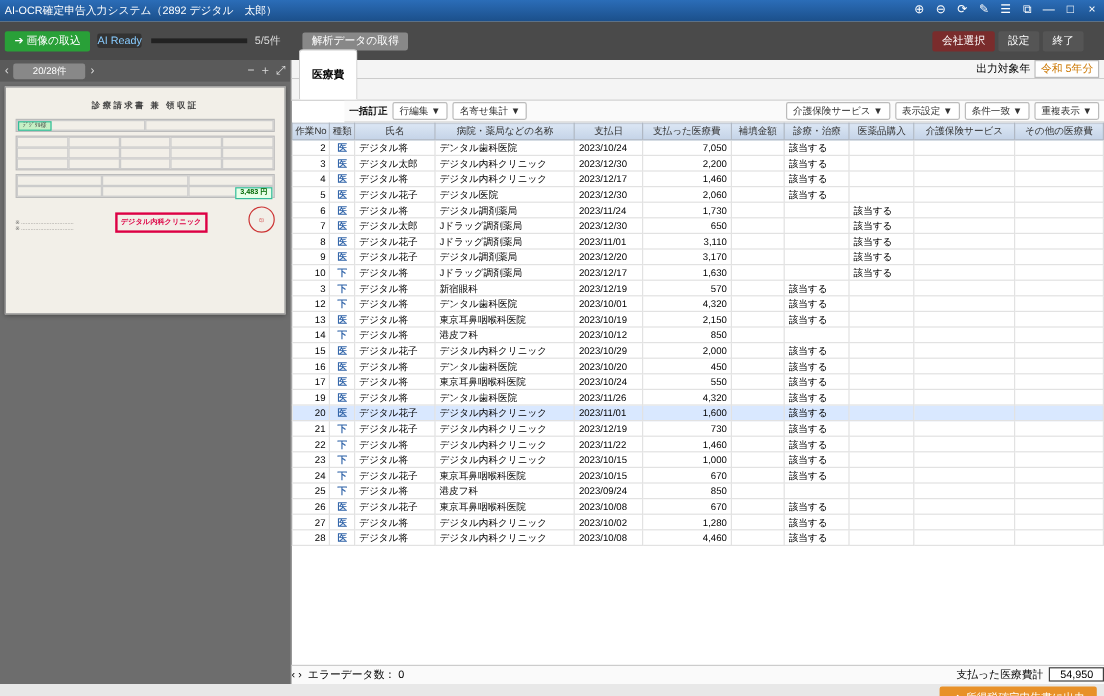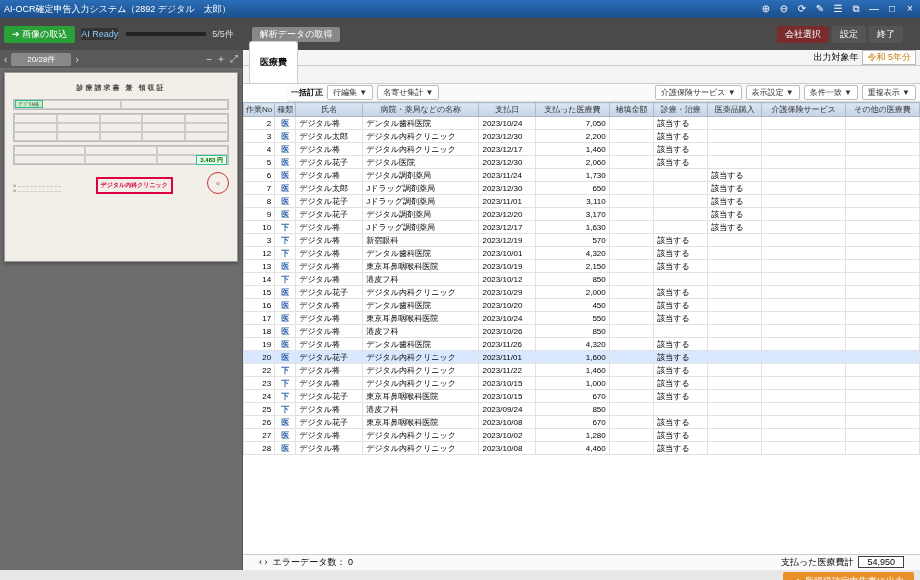--- a/index.html
+++ b/index.html
@@ -40,21 +40,21 @@
   .dd-btn { border:1px solid #bbb; background:#fff; padding:1px 5px; border-radius:2px; color:#333; }
   .subtool-right { margin-left:auto; display:flex; gap:4px; }
   .table-wrap { flex:1; overflow:auto; }
   table { border-collapse:collapse; width:100%; font-size:8px; }
   th { background:linear-gradient(#dbe6f4,#c4d3e7); border:1px solid #b0b8c4; padding:1px 2px; color:#333; font-weight:normal; white-space:nowrap; height:14px; }
   td { border:1px solid #e2e2e2; padding:0 3px; height:13px; white-space:nowrap; }
   tr.sel td { background:#d9e8ff; }
   .c-idx { width:24px; text-align:right; }
   .c-kind { width:16px; text-align:center; color:#36a; font-weight:bold; }
   .num { text-align:right; }
-  .bottom-bar { height:16px; background:#fafafa; border-top:1px solid #ccc; display:flex; align-items:center; font-size:9px; padding:0 16px; justify-content:space-between; }
+  .bottom-bar { height:16px; background:#fafafa; border-top:1px solid #ccc; display:flex; align-items:center; font-size:9px; padding:0 0; justify-content:space-between; }
   .sum-box { border:1px solid #404040; padding:0 8px; background:#fff; }
   .foot-strip { height:22px; background:#e8e8e8; display:flex; align-items:center; justify-content:flex-end; padding:0 6px; }
   .orange-btn2 { background:#e89128; color:#fff; font-size:9px; padding:3px 10px; border-radius:2px; display:flex; align-items:center; gap:4px;}
 </style>
 </head>
 <body>
 
 <div class="titlebar">
   <span>AI-OCR確定申告入力システム（2892 デジタル　太郎）</span>
   <div class="titlebar-icons">
@@ -385,52 +385,52 @@
               <td>東京耳鼻咽喉科医院</td>
               <td>2023/10/24</td>
               <td class="num">550</td>
               <td class="num"></td>
               <td>該当する</td>
               <td></td>
               <td></td>
               <td></td>
             </tr>
             <tr>
-              <td class="c-idx">18</td>
-              <td class="c-kind">医</td>
-              <td>デジタル将</td>
-              <td>港皮フ科</td>
-              <td>2023/10/26</td>
-              <td class="num">850</td>
-              <td class="num"></td>
-              <td></td>
-              <td></td>
-              <td></td>
-              <td></td>
-            </tr>
-            <tr>
               <td class="c-idx">19</td>
               <td class="c-kind">医</td>
               <td>デジタル将</td>
               <td>デンタル歯科医院</td>
               <td>2023/11/26</td>
               <td class="num">4,320</td>
               <td class="num"></td>
               <td>該当する</td>
               <td></td>
               <td></td>
               <td></td>
             </tr>
             <tr class="sel">
               <td class="c-idx">20</td>
               <td class="c-kind">医</td>
               <td>デジタル花子</td>
               <td>デジタル内科クリニック</td>
               <td>2023/11/01</td>
               <td class="num">1,600</td>
+              <td class="num"></td>
+              <td>該当する</td>
+              <td></td>
+              <td></td>
+              <td></td>
+            </tr>
+            <tr>
+              <td class="c-idx">21</td>
+              <td class="c-kind">下</td>
+              <td>デジタル花子</td>
+              <td>デジタル内科クリニック</td>
+              <td>2023/12/19</td>
+              <td class="num">730</td>
               <td class="num"></td>
               <td>該当する</td>
               <td></td>
               <td></td>
               <td></td>
             </tr>
             <tr>
               <td class="c-idx">22</td>
               <td class="c-kind">下</td>
               <td>デジタル将</td>

